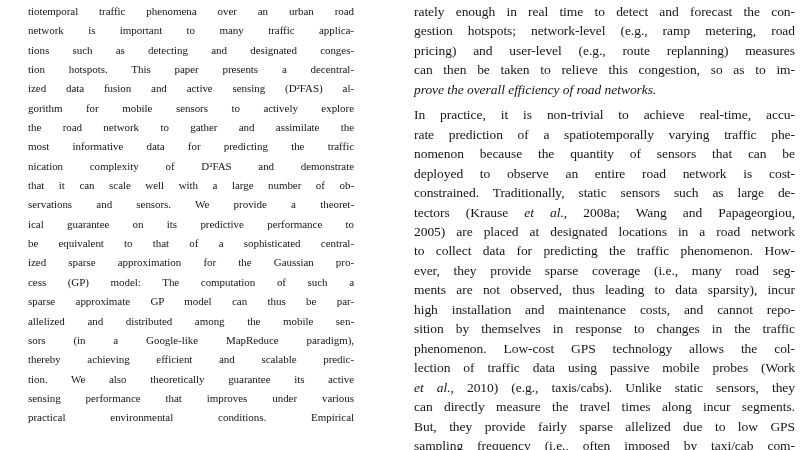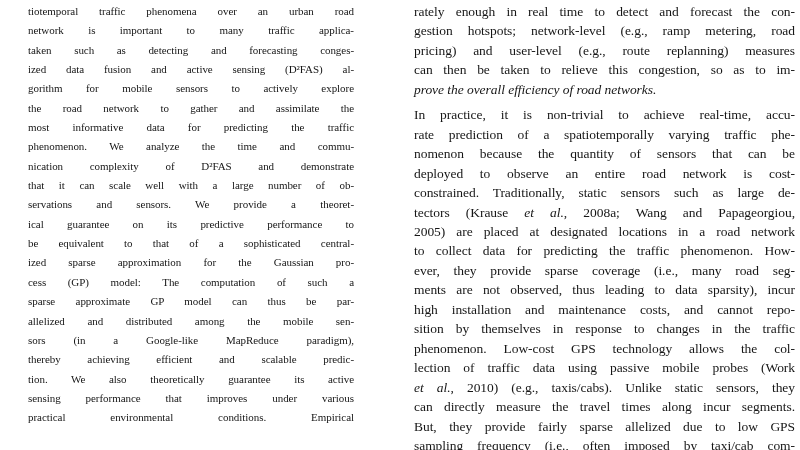--- a/index.html
+++ b/index.html
@@ -50,26 +50,26 @@
   .line i { font-style: italic; margin-top: 20px; }
 </style>
 </head>
 <body>
 
 <div class="page">
   <div class="col col-left">
       <div class="para">
         <div class="line">tiotemporal traffic phenomena over an urban road</div>
         <div class="line">network is important to many traffic applica-</div>
-        <div class="line">taken such as detecting and forecasting conges-</div>
+        <div class="line">tions such as detecting and designated conges-</div>
+        <div class="line">tion hotspots.  This paper presents a decentral-</div>
         <div class="line">ized data fusion and active sensing (D²FAS) al-</div>
         <div class="line">gorithm for mobile sensors to actively explore</div>
         <div class="line">the road network to gather and assimilate the</div>
         <div class="line">most informative data for predicting the traffic</div>
-        <div class="line">phenomenon.  We analyze the time and commu-</div>
         <div class="line">nication complexity of D²FAS and demonstrate</div>
         <div class="line">that it can scale well with a large number of ob-</div>
         <div class="line">servations and sensors.  We provide a theoret-</div>
         <div class="line">ical guarantee on its predictive performance to</div>
         <div class="line">be equivalent to that of a sophisticated central-</div>
         <div class="line">ized sparse approximation for the Gaussian pro-</div>
         <div class="line">cess (GP) model:  The computation of such a</div>
         <div class="line">sparse approximate GP model can thus be par-</div>
         <div class="line">allelized and distributed among the mobile sen-</div>
         <div class="line">sors (in a Google-like MapReduce paradigm),</div>

